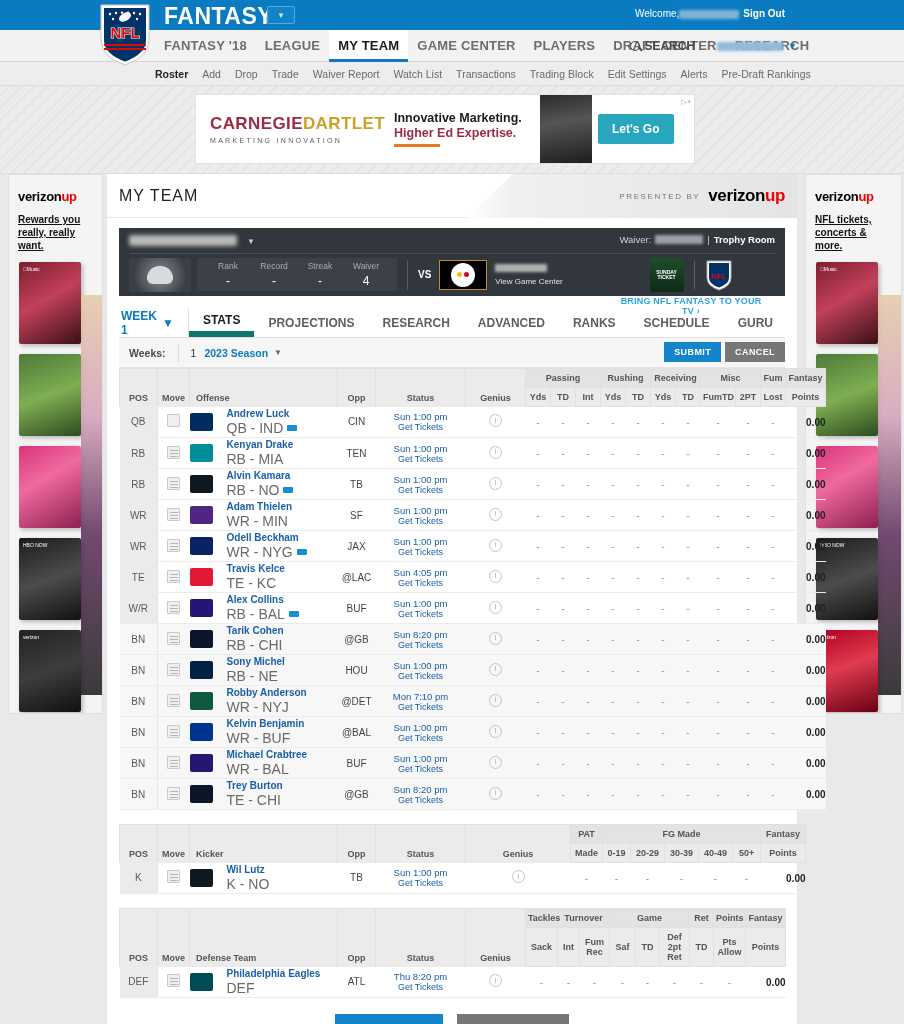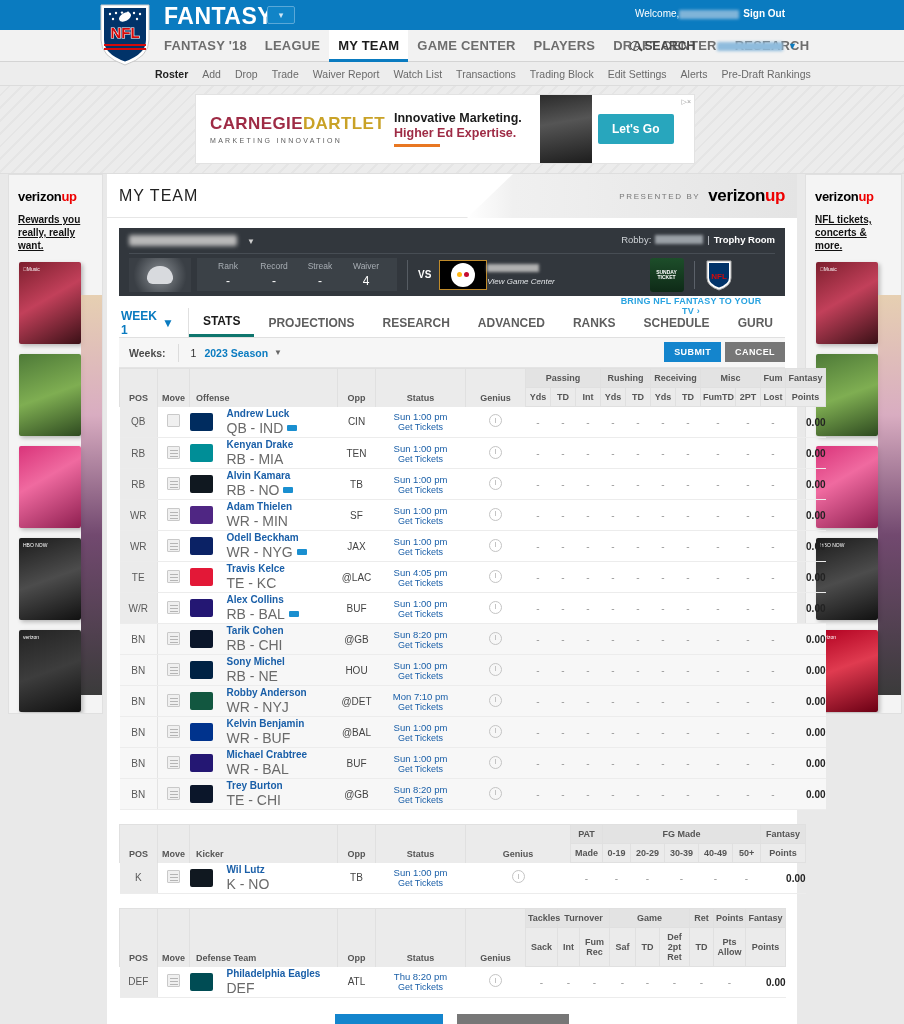--- a/index.html
+++ b/index.html
@@ -143,40 +143,40 @@
   .stcol { width:46px; text-align:center; }
   .st-h { font-size:8.5px; color:#a8aeb4; }
   .st-v { font-size:12px; color:#fff; margin-top:3px; }
   .vsdiv { width:1px; height:30px; background:#565c63; margin:0 10px; }
   .vstext { font-size:10px; font-weight:bold; color:#fff; }
   .opphelm { width:48px; height:30px; border:1px solid #c08b2a; background:#000;
              display:flex; align-items:center; justify-content:center; margin-left:8px; }
   .steel { width:24px; height:24px; background:#fff; border-radius:50%; position:relative; }
   .steel:before { content:''; position:absolute; left:6px; top:9px; width:5px; height:5px; background:#ffb612; border-radius:50%; }
   .steel:after { content:''; position:absolute; left:13px; top:9px; width:5px; height:5px; background:#c60c30; border-radius:50%; }
-  .oppinfo { margin-left:0;font-style:italic; }
+  .oppinfo { margin-left:8px; }
   .opp-redact { width:52px; height:8px; background:#b0b0b0; filter:blur(1.6px); }
   .gamecenter { font-size:8px; color:#dfe2e5; margin-top:5px; }
   .tp-right { position:absolute; right:10px; top:4px; width:148px; text-align:center; }
   .tvlogos { display:flex; align-items:center; justify-content:center; gap:10px; }
   .stlogo { width:34px; height:34px; background:linear-gradient(180deg,#1d4e2a,#0e2a17);
             border-radius:3px; display:flex; flex-direction:column; align-items:center; justify-content:center; }
   .stlogo .t1 { font-size:5px; color:#fff; font-weight:bold; line-height:1.1; }
   .divbar { width:1px; height:28px; background:#5b6169; }
   .nflbox { width:28px; height:32px; }
   .tv-link { font-size:9px; font-weight:bold; color:#2aa3e0; margin-top:4px; letter-spacing:.2px; }
 
   
   .tabsrow { margin:12px 12px 0 12px; height:30px; border-bottom:1px solid #e0e0e0;
              display:flex; align-items:stretch; }
   .weeksel { display:flex; align-items:center; gap:5px; padding:0 14px 0 2px;
              font-size:12px; font-weight:bold; color:#0a7bc0; border-right:1px solid #e0e0e0; }
   .tab { padding:0 14px; display:flex; align-items:center; font-size:12px; font-weight:bold;
          color:#5e5e5e; cursor:pointer; }
-  .tab.active { color:#1b1b1b; border-bottom:3px solid #0f766e; }
+  .tab.active { color:#1b1b1b; border-bottom:6px solid #0f766e; }
 
   
   .filterrow { margin:0 12px; height:30px; background:#f6f6f6; border-bottom:1px solid #e4e4e4;
                display:flex; align-items:center; position:relative; padding-left:10px; }
   .fl-label { font-size:10.5px; color:#4a4a4a; font-weight:bold; }
   .fl-sep { width:1px; height:18px; background:#dcdcdc; margin:0 12px; }
   .fl-num { font-size:10.5px; color:#333; margin-right:8px; }
   .fl-season { font-size:10.5px; color:#0a7bc0; font-weight:bold; }
   .fl-caret { color:#666; font-size:8px; margin-left:6px; }
   .fl-btns { position:absolute; right:0; top:4px; display:flex; gap:4px; }
@@ -363,21 +363,21 @@
         <span class="pres-label">PRESENTED BY</span>
         <span class="vz-pres"><span>verizon</span><span class="vz-up">up</span></span>
       </div>
     </div>
 
     <div class="teampanel">
       <div class="tp-top">
         <div class="tp-name-redact"></div>
         <div class="tp-caret">▼</div>
         <div class="tp-owner">
-          <span>Robby:</span>
+          <span>Waiver:</span>
           <span class="own-redact"></span>
           <span>|</span>
           <span class="tp-trophy">Trophy Room</span>
         </div>
       </div>
       <div class="tp-bot">
         <div class="helmet">
             <div class="helmet-i"></div>
           </div>
         <div class="statsbox" id="team-stats">

